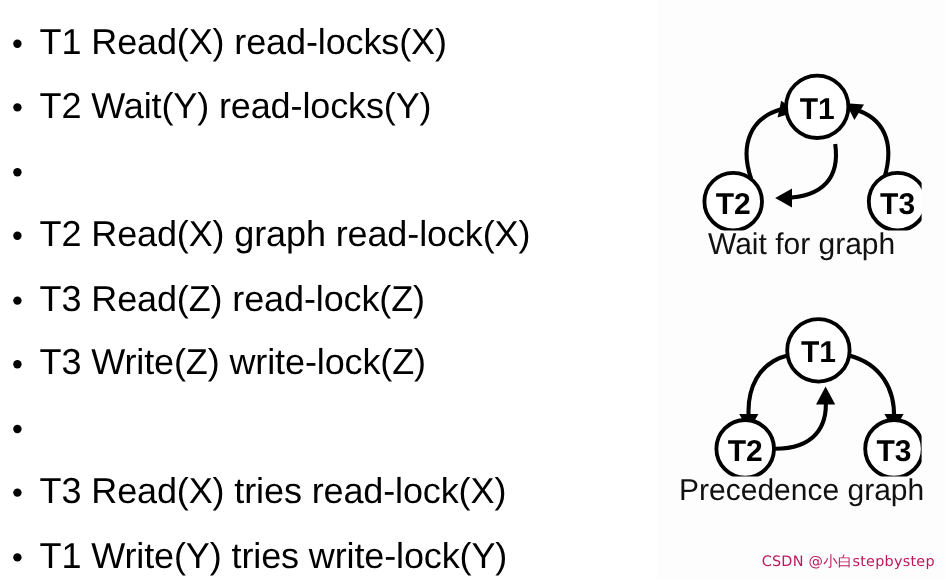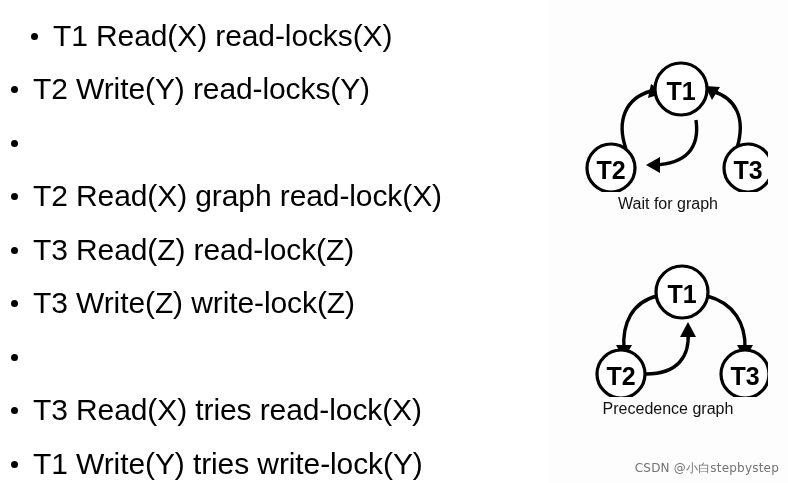--- a/index.html
+++ b/index.html
@@ -29,21 +29,21 @@
     list-style: none;
   }
   .bullet-row {
     position: relative;
     height: 53.5px;
     padding-left: 33px;
     display: flex;
     align-items: center;
     box-sizing: border-box;
   }
-  .bullet-row:first-child { margin-top: 9px; margin-left: 20px; }
+  .bullet-row:first-child { margin-top: 9px; }
   .bullet-dot {
     position: absolute;
     left: 11px;
     top: 50%;
     width: 7px;
     height: 7px;
     margin-top: -3px;
     border-radius: 50%;
     background: #000;
   }
@@ -71,21 +71,21 @@
   }
   #wait-for-graph-block { top: 52px; height: 175px; }
   #precedence-graph-block { top: 252px; height: 185px; }
 
   .graph-svg {
     display: block;
     margin: 0 auto;
   }
   .graph-caption {
     text-align: center;
-    font-size: 16px;
+    font-size: 25px;
     line-height: 22px;
     font-family: "Liberation Sans", sans-serif;
     color: #111;
     margin-top: 1px;
   }
   .node-circle {
     fill: #ffffff;
     stroke: #000000;
     stroke-width: 3.2;
   }
@@ -105,38 +105,38 @@
   }
   .arrow-head { fill: #000000; }
 
   
   #watermark {
     position: absolute;
     right: 9px;
     bottom: 7px;
     font-size: 12px;
     line-height: 16px;
-    color: #737373;
+    color: #be185d;
     font-family: "DejaVu Sans", sans-serif;
     letter-spacing: 0.2px;
     white-space: nowrap;
     user-select: none;
   }
 </style>
 </head>
 <body>
 
 <ul id="bullet-list">
   <li class="bullet-row">
     <span class="bullet-dot"></span>
     <span class="bullet-text">T1 Read(X) read-locks(X)</span>
   </li>
   <li class="bullet-row">
     <span class="bullet-dot"></span>
-    <span class="bullet-text">T2 Write(Y) read-locks(Y)</span>
+    <span class="bullet-text">T2 Wait(Y) read-locks(Y)</span>
   </li>
   <li class="bullet-row">
     <span class="bullet-dot"></span>
   </li>
   <li class="bullet-row">
     <span class="bullet-dot"></span>
     <span class="bullet-text">T2 Read(X) graph read-lock(X)</span>
   </li>
   <li class="bullet-row">
     <span class="bullet-dot"></span>

